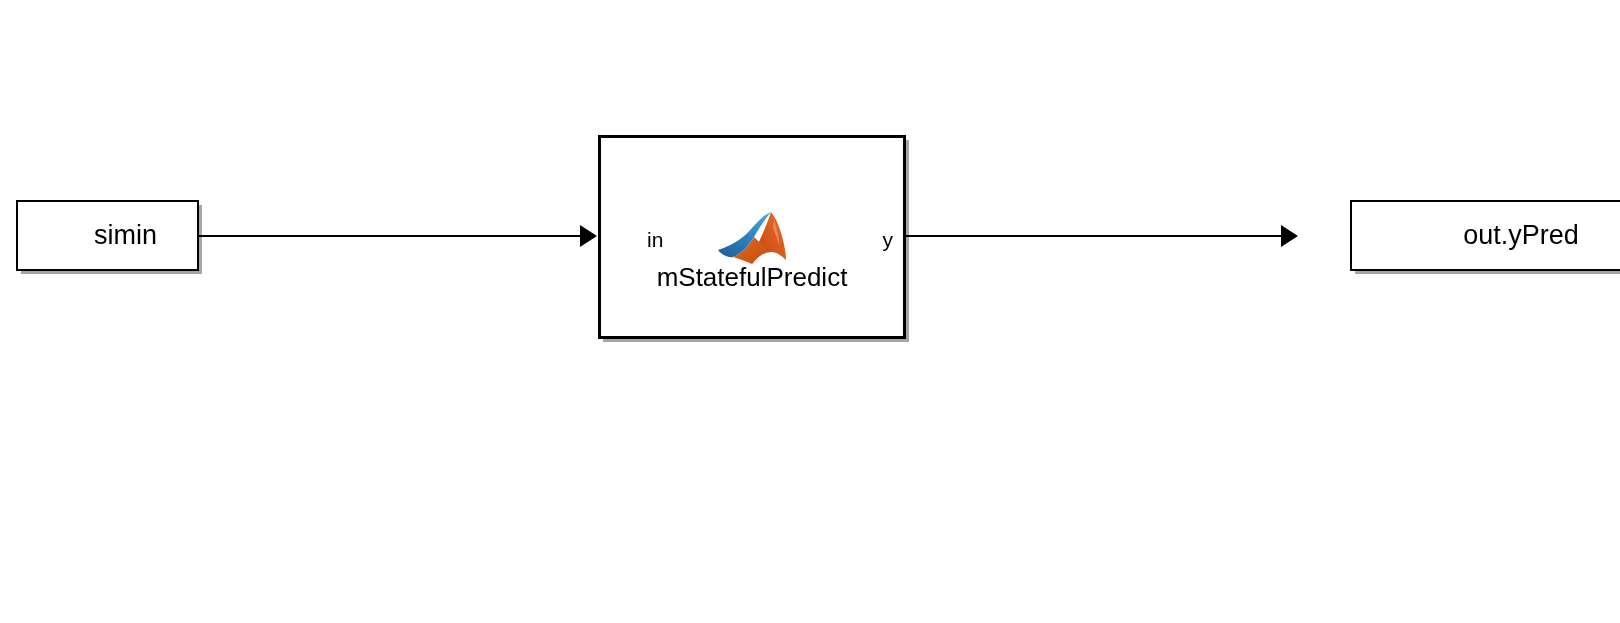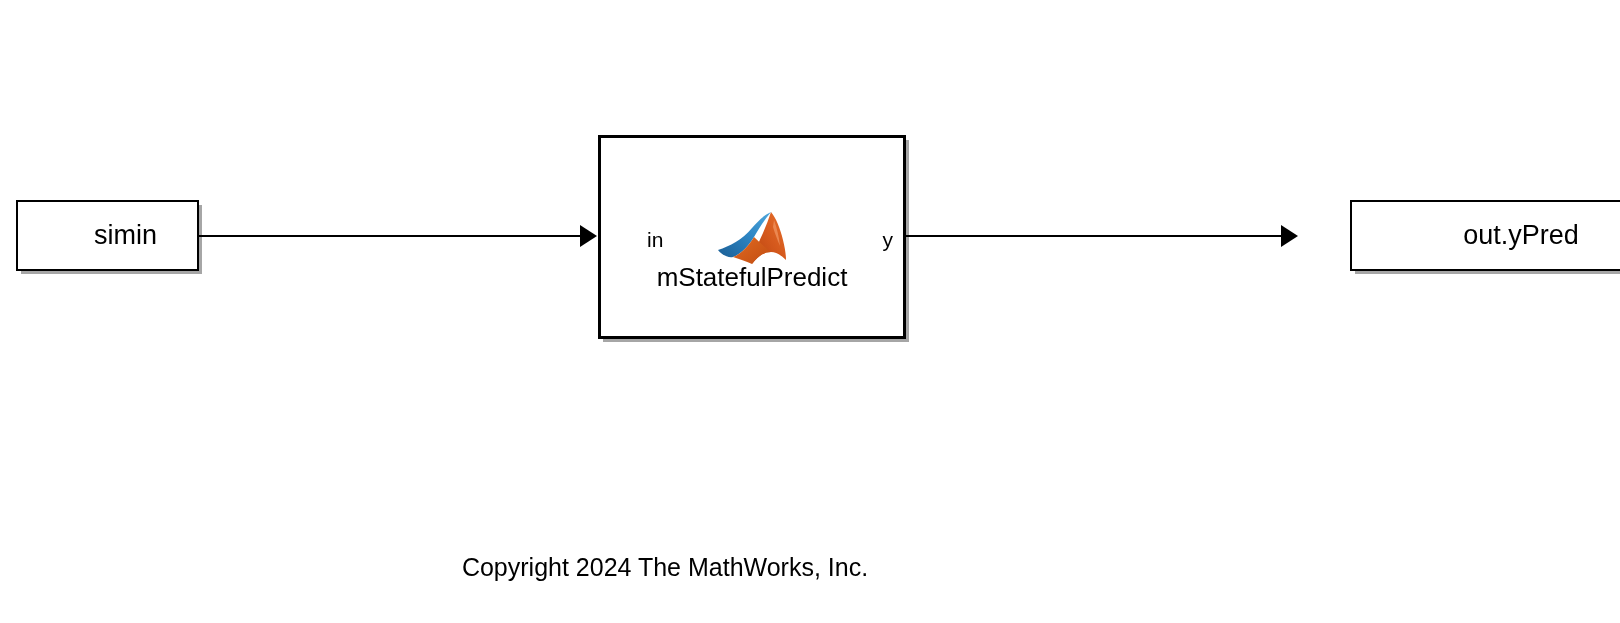--- a/index.html
+++ b/index.html
@@ -172,15 +172,14 @@
     </div>
   </div>
 
   <div class="signal-line" id="signal-2"></div>
   <div class="arrow-head" id="arrow-2"></div>
 
   <div class="sl-block" id="block-out">
     <span class="block-label">out.yPred</span>
   </div>
 
-  <div id="copyright">Copyright 2024 The MathWorks, Inc.</div>
 
 </div>
 
 </body></html>

